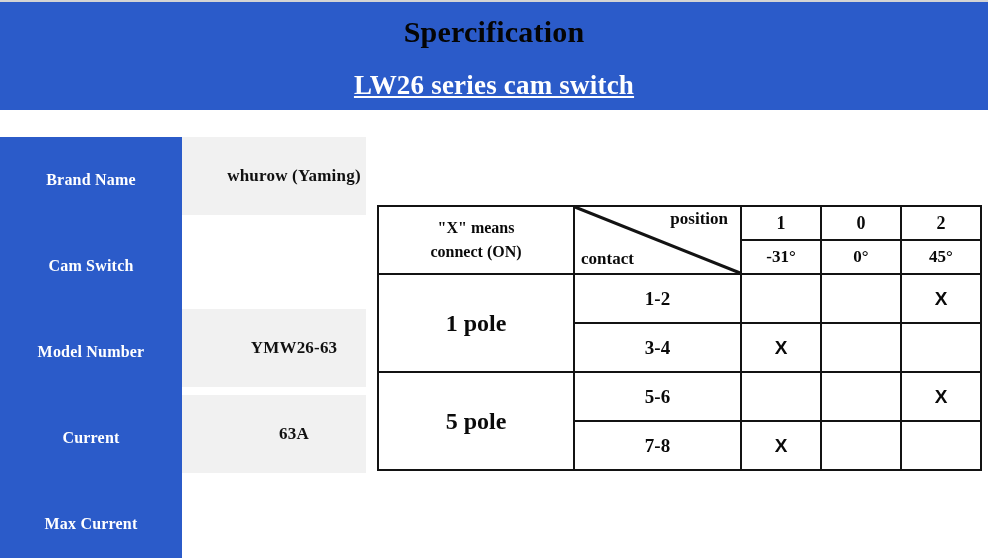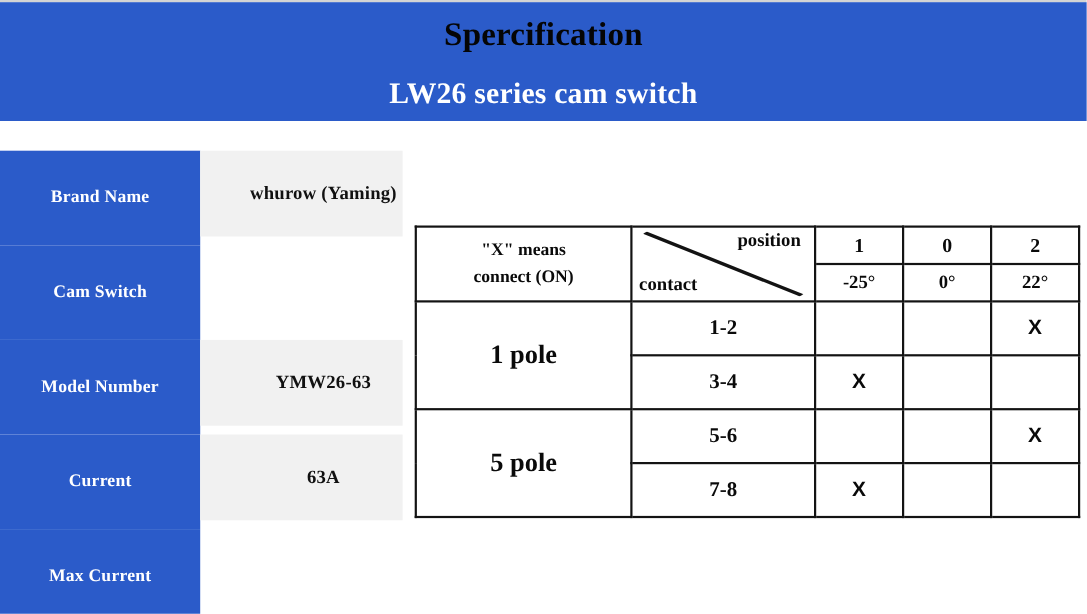--- a/index.html
+++ b/index.html
@@ -49,20 +49,21 @@
   #title-sub {
     position: absolute;
     top: 64px; left: 0;
     width: 988px;
     text-align: center;
     font-size: 27px;
     font-weight: bold;
     color: #ffffff;
     letter-spacing: 0.2px;
     line-height: 38px;
+    text-decoration: underline;
   }
 
   
   #spec-table {
     position: absolute;
     top: 137px;
     left: 0;
     width: 366px;
   }
   .spec-row {
@@ -123,21 +124,20 @@
     font-size: 16px;
     line-height: 24px;
   }
   .ct-note div { white-space: nowrap; }
 
   .ct-diag {
     width: 165px;
     height: 64px;
     position: relative;
     overflow: hidden;
-    border-radius: 24px;
   }
   .ct-diag .diag-line {
     position: absolute;
     top: 0; left: 0;
     width: 100%; height: 100%;
   }
   .ct-diag .lbl-pos {
     position: absolute;
     right: 12px;
     top: 2px;
@@ -207,23 +207,23 @@
           <line x1="0" y1="0" x2="165" y2="64" stroke="#131313" stroke-width="3"></line>
         </svg>
         <span class="lbl-pos">position</span>
         <span class="lbl-con">contact</span>
       </td>
       <td class="ct-pos">1</td>
       <td class="ct-pos">0</td>
       <td class="ct-pos">2</td>
     </tr>
     <tr>
-      <td class="ct-ang">-25°</td>
+      <td class="ct-ang">-31°</td>
       <td class="ct-ang">0°</td>
-      <td class="ct-ang">22°</td>
+      <td class="ct-ang">45°</td>
     </tr>
 
     <tr>
       <td class="ct-pole" rowspan="2">1 pole</td>
       <td class="ct-pair">1-2</td>
       <td class="ct-cell"></td>
       <td class="ct-cell"></td>
       <td class="ct-cell">X</td>
     </tr>
     <tr>

